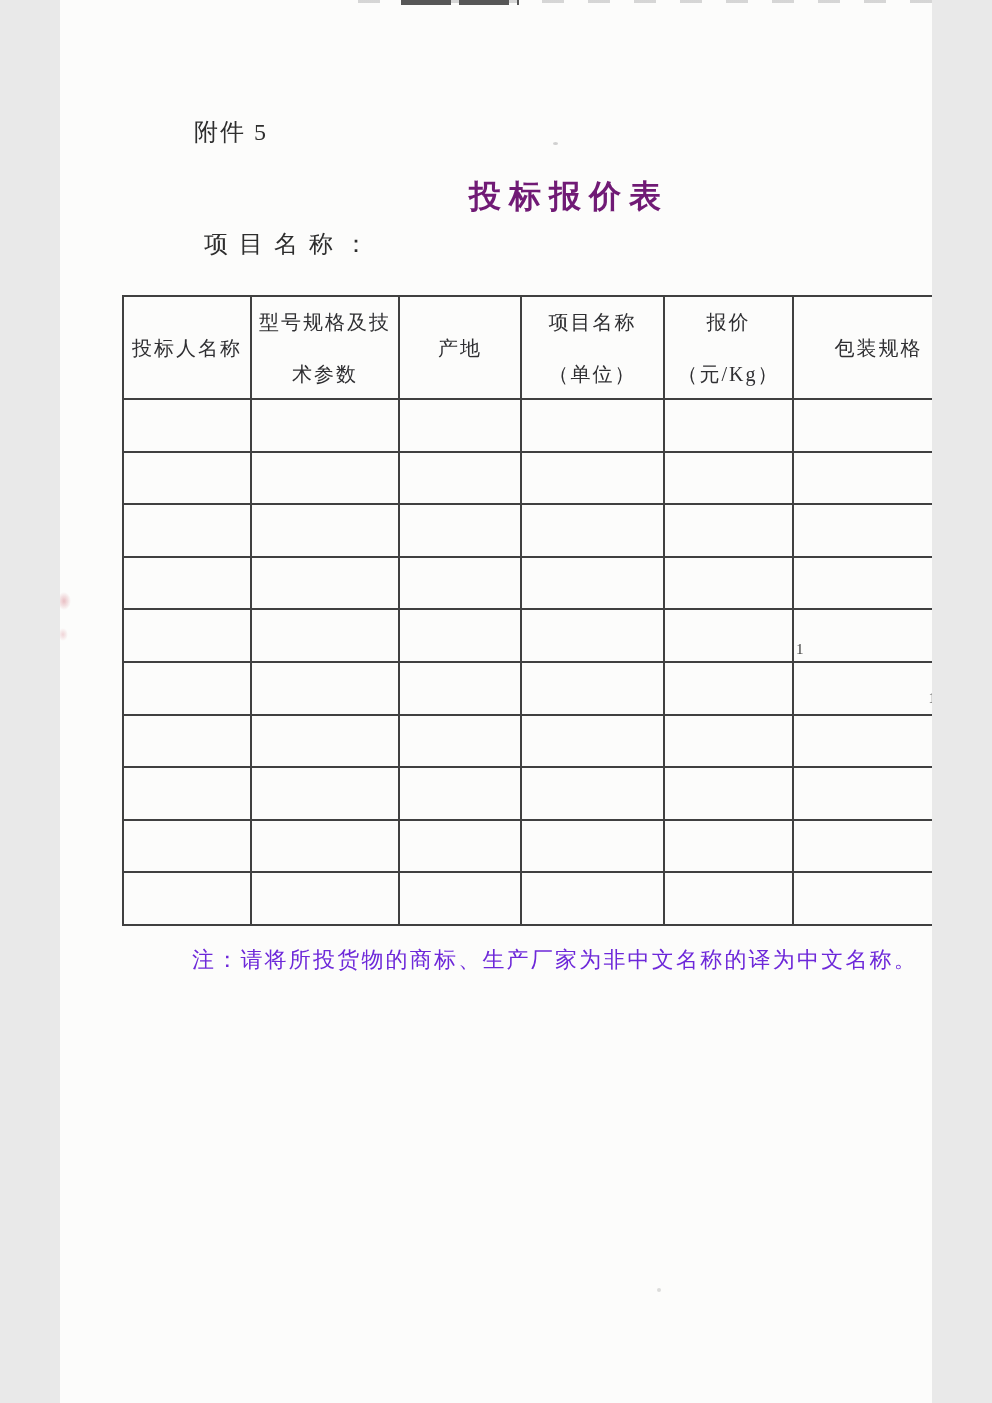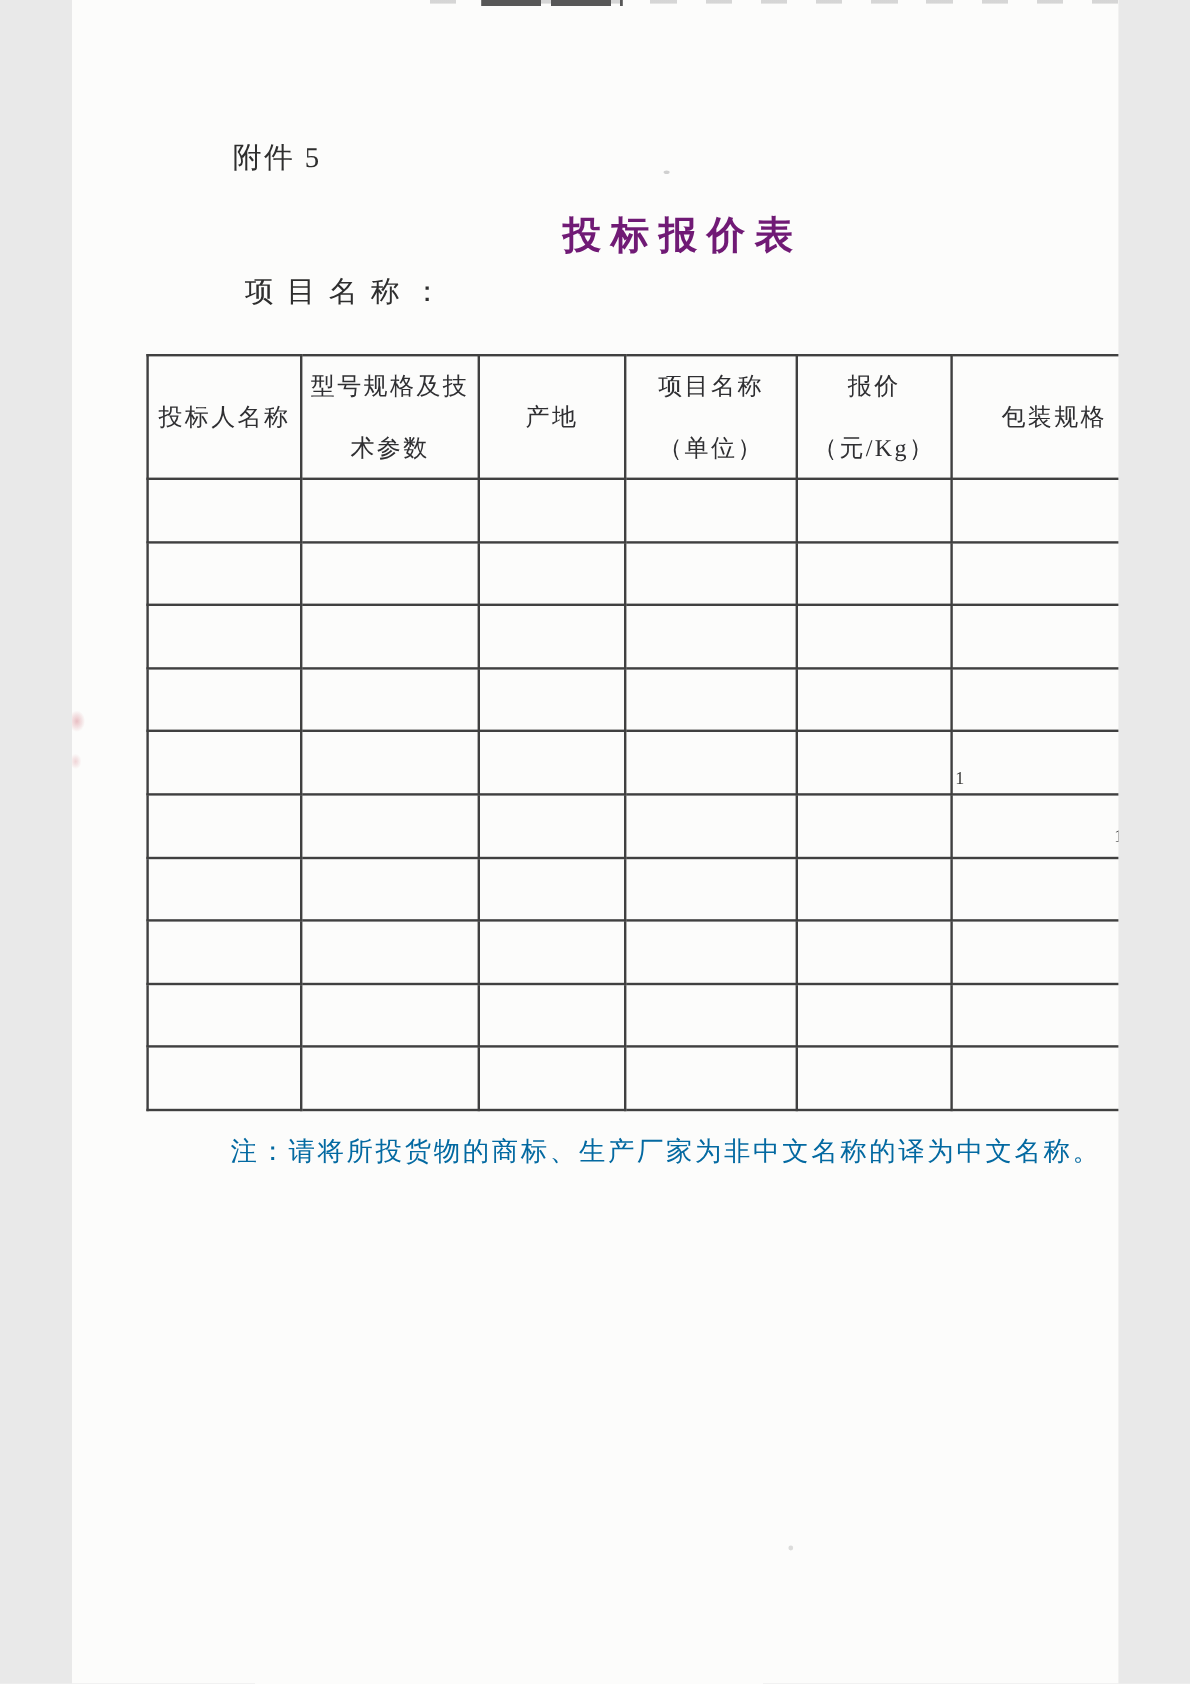--- a/index.html
+++ b/index.html
@@ -49,21 +49,21 @@
     font-size: 32px; font-weight: bold; letter-spacing: 8px; line-height: 1.15;
     color: #701a75;
   }
   .project-name-label {
     position: absolute; left: 144px; top: 229px;
     font-size: 24px; letter-spacing: 11px; line-height: 1.3; text-align: right;
   }
   .table-note {
     position: absolute; left: 132px; top: 944px;
     font-size: 22px; letter-spacing: 2.2px; line-height: 1.45;
-    color: #0369a1;
+    color: #6d28d9;
   }
   .bidder-name-label {
     position: absolute; left: 431px; top: 1042px;
     font-size: 24px; letter-spacing: 1px;
   }
   .legal-representative-label {
     position: absolute; left: 223px; top: 1134px;
     font-size: 24px; letter-spacing: 0.5px;
   }
 

